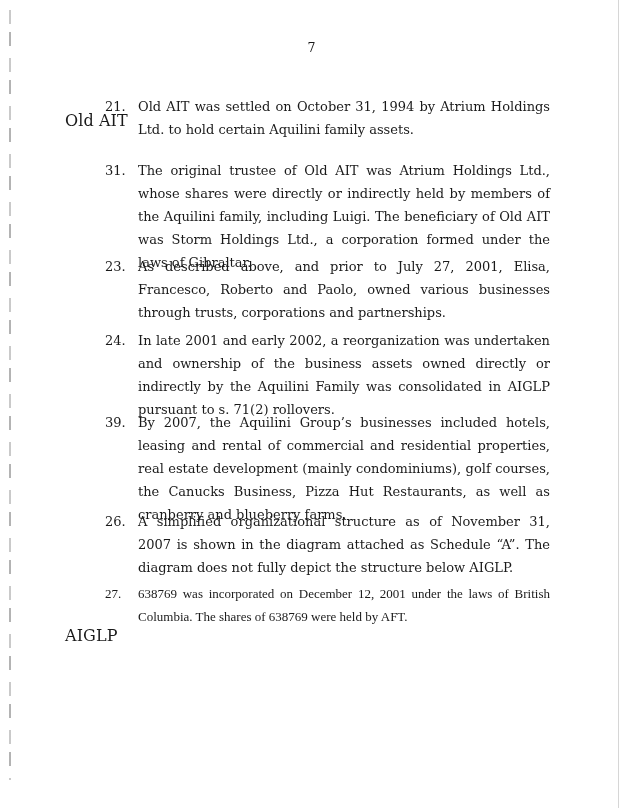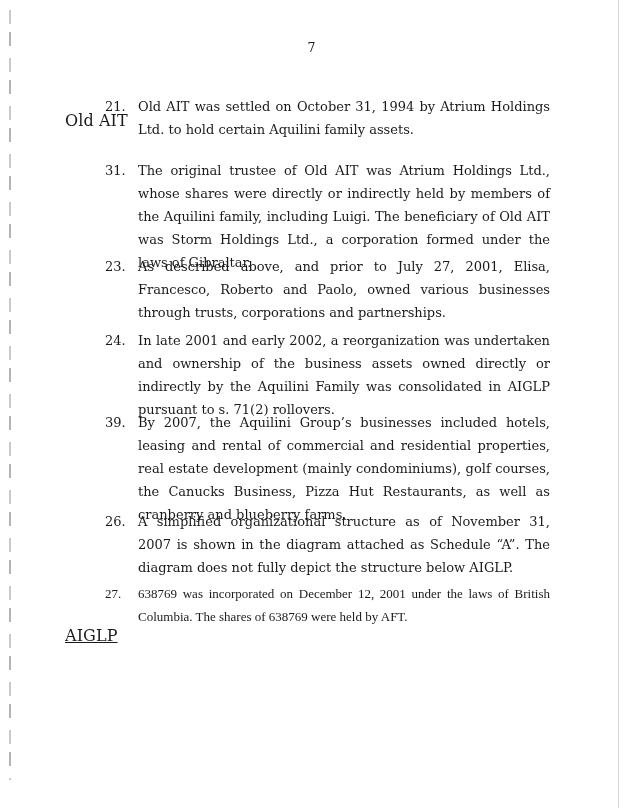--- a/index.html
+++ b/index.html
@@ -104,18 +104,18 @@
 <div class="para" style="top:411px;">
   <span class="num">39.</span>
   <div class="text">By 2007, the Aquilini Group’s businesses included hotels, leasing and rental of commercial and residential properties, real estate development (mainly condominiums), golf courses, the Canucks Business, Pizza Hut Restaurants, as well as cranberry and blueberry farms.</div>
 </div>
 
 <div class="para" style="top:510px;">
   <span class="num">26.</span>
   <div class="text">A simplified organizational structure as of November 31, 2007 is shown in the diagram attached as Schedule “A”. The diagram does not fully depict the structure below AIGLP.</div>
 </div>
 
-<div class="heading" style="top:594px;text-decoration:underline;">AIGLP</div>
+<div class="heading" style="top:594px;">AIGLP</div>
 
 <div class="para" style="top:582px;font-family:Liberation Serif, serif;">
   <span class="num">27.</span>
   <div class="text">638769 was incorporated on December 12, 2001 under the laws of British Columbia. The shares of 638769 were held by AFT.</div>
 </div>
 
 </body></html>

